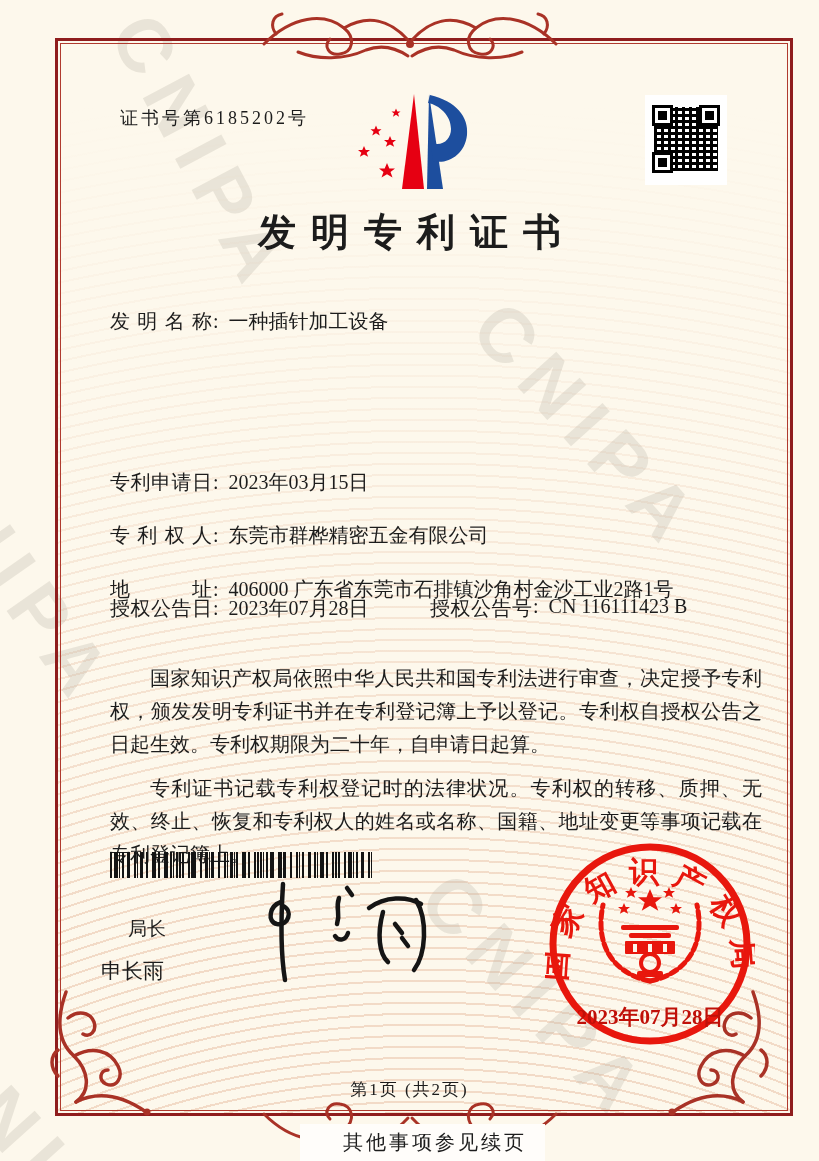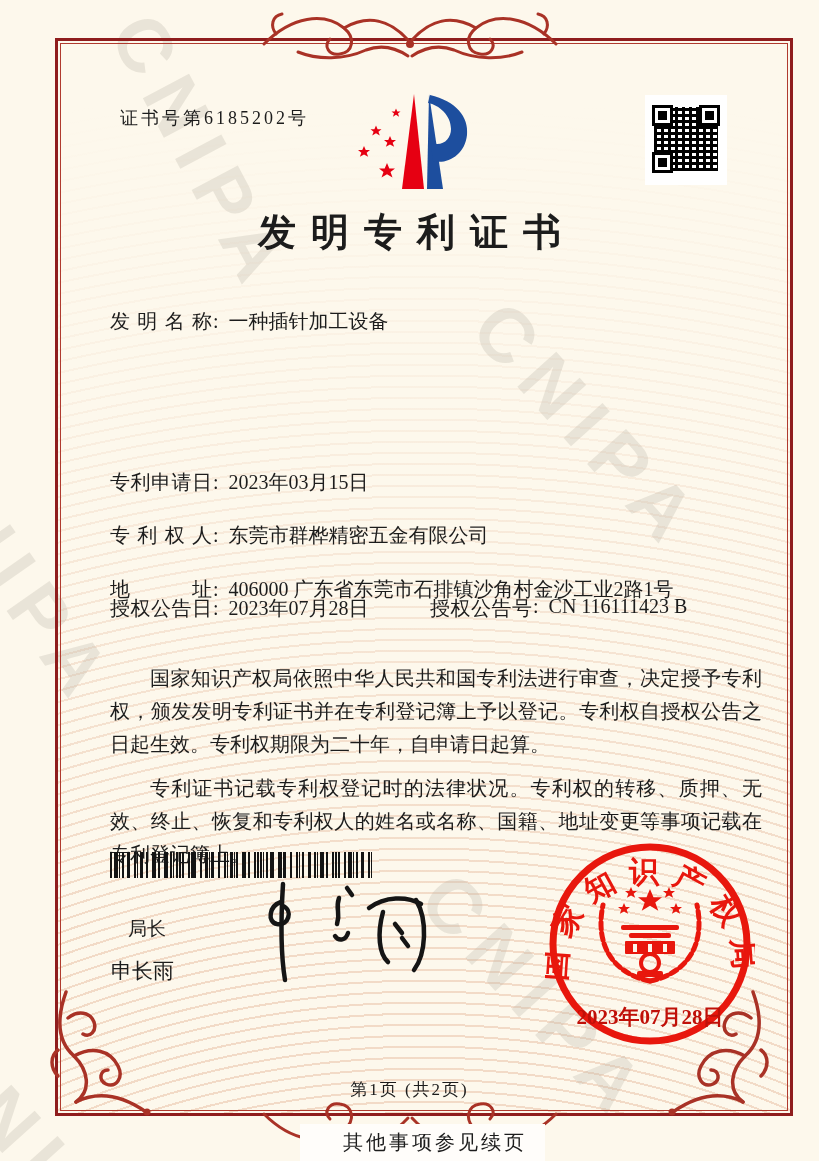--- a/index.html
+++ b/index.html
@@ -48,21 +48,21 @@
          text-align:justify; text-justify:inter-ideograph;}
   .paras p{margin:0 0 11px 0; text-indent:2em;}
   .barcode{position:absolute; left:110px; top:852px; width:262px; height:26px;
     background-image:
       repeating-linear-gradient(90deg,#141414 0 2px,transparent 2px 6px),
       repeating-linear-gradient(90deg,#141414 0 1px,transparent 1px 9px),
       repeating-linear-gradient(90deg,transparent 0 4px,#141414 4px 6px,transparent 6px 13px),
       repeating-linear-gradient(90deg,transparent 0 9px,#141414 9px 10px,transparent 10px 23px);}
   .signer-title{position:absolute; left:128px; top:916px; font-size:19px;
        font-family:Liberation Mono, monospace;}
-  .signer-name{position:absolute; left:111px; top:957px; font-size:21px;
+  .signer-name{position:absolute; left:101px; top:957px; font-size:21px;
        font-family:"Liberation Sans","DejaVu Sans",sans-serif;}
   .signature{position:absolute; left:235px; top:876px; width:215px; height:110px;}
   .seal{position:absolute; left:545px; top:839px; width:210px; height:212px;}
   .page-number{position:absolute; left:0; top:1078px; width:100%; text-align:center; font-size:17px; letter-spacing:2px;}
   .cont-note{position:absolute; left:300px; top:1124px; width:220px; height:37px; background:#fffdfa;
              z-index:6; text-align:center; line-height:37px; font-size:20px; letter-spacing:3px;padding-left:25px;}
 </style>
 </head>
 <body>
 

